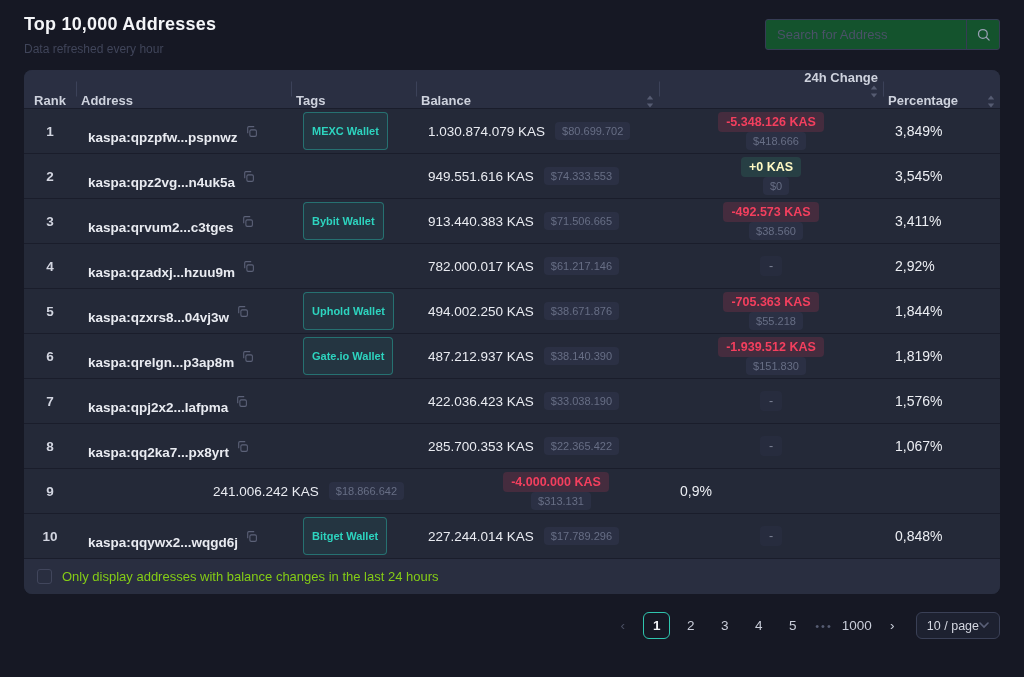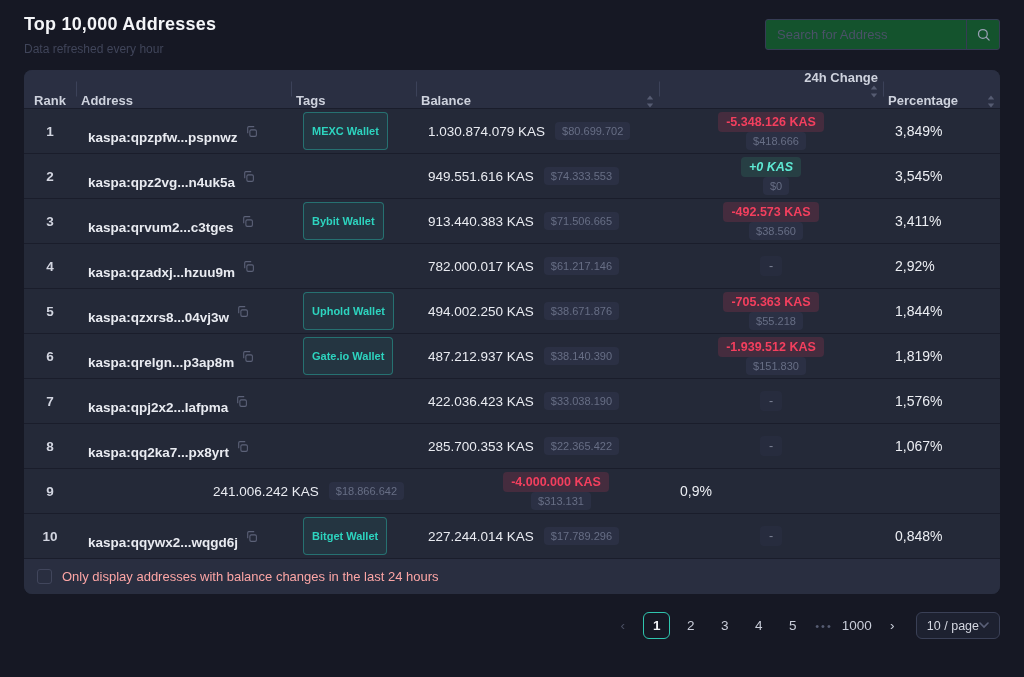--- a/index.html
+++ b/index.html
@@ -66,34 +66,34 @@
 
   .bal-main { font-size:13.5px; color:#e9ebf1; white-space:nowrap; }
   .usd-pill {
     margin-left:10px; font-size:11px; color:#676e85; background:#2b3044;
     border-radius:4px; padding:3px 7px; white-space:nowrap;text-align:center;
   }
   .chg-pill {
     font-size:12.5px; font-weight:700; border-radius:4px; padding:3px 8px; white-space:nowrap;
   }
   .chg-pill.negative { color:#f43f5e; background:rgba(244,63,94,0.16); }
-  .chg-pill.positive { color:#5eead4; background:rgba(63,219,155,0.13);font-style:italic; }
+  .chg-pill.positive { color:#fef9c3; background:rgba(63,219,155,0.13); }
   .chg-pill.none { color:#7d8396; background:#272c3e; font-weight:400; padding:3px 9px; }
   .pct { font-size:14px; color:#eceef3; }
 
   
   .filter-row {
     display:flex; align-items:center; gap:10px; background:#292e40;
     border-top:1px solid #1a1d2b; height:36px; padding:0 13px;
   }
   .checkbox {
     width:15px; height:15px; border:1px solid #41465c; border-radius:3px;
     background:transparent; cursor:pointer; flex:none;
   }
-  .filter-label { font-size:13px; color:#fca5a5; }
+  .filter-label { font-size:13px; color:#84cc16; }
 
   
   .pagination {
     display:flex; justify-content:flex-end; align-items:center; gap:7px;
     margin-top:18px; padding-right:0;
   }
   .pg-btn {
     min-width:27px; height:27px; display:flex; align-items:center; justify-content:center;
     background:transparent; border:none; color:#c9cdd9; font-size:13.5px;
     cursor:pointer; border-radius:6px; font-family:"Liberation Sans", sans-serif;

